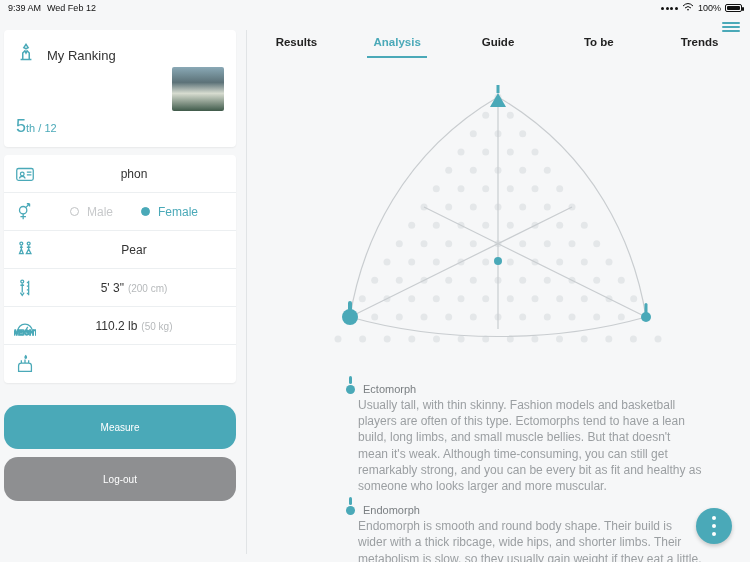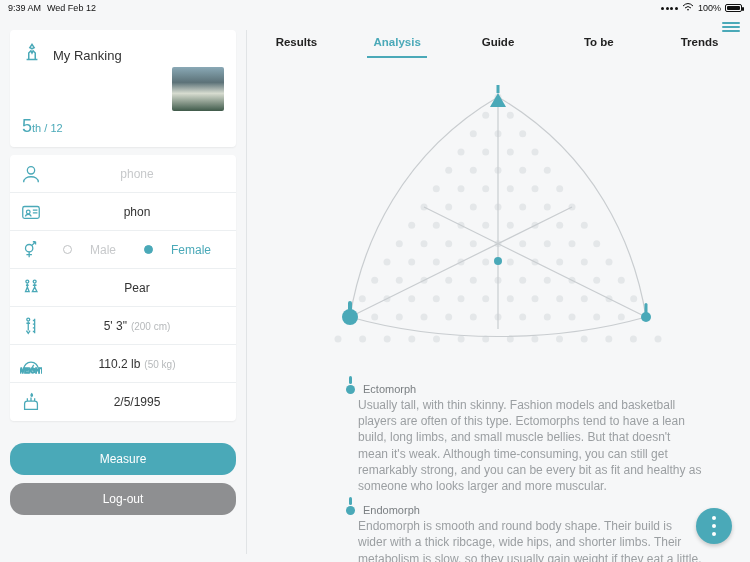--- a/index.html
+++ b/index.html
@@ -3,47 +3,47 @@
 <meta charset="utf-8">
 <style>
   * { box-sizing: border-box; margin: 0; padding: 0; }
   html, body { width: 750px; height: 562px; font-family: -apple-system, "Helvetica Neue", Arial, sans-serif; background: #f6f7f8; color: #333; overflow: hidden; }
   .status-bar { display: flex; align-items: center; justify-content: space-between; height: 16px; padding: 0 8px; font-size: 9px; color: #111; background: #f6f7f8; }
   .status-left { display: flex; gap: 6px; }
   .status-right { display: flex; align-items: center; gap: 4px; }
   .hamburger { position: absolute; top: 20px; right: 10px; width: 18px; height: 14px; cursor: pointer; }
   .hamburger span { display: block; height: 2px; background: #4aa9b8; margin: 2px 0; border-radius: 1px; }
   .app { display: flex; height: calc(562px - 16px); }
-  .sidebar { width: 246px; padding: 14px 10px 8px 10px; display: flex; flex-direction: column; gap: 8px; }
+  .sidebar { width: 246px; padding: 14px 10px 8px 4px; display: flex; flex-direction: column; gap: 8px; }
   .card { background: #fff; border-radius: 4px; box-shadow: 0 1px 2px rgba(0,0,0,0.06); }
   .ranking { padding: 10px 12px; display: flex; justify-content: space-between; align-items: center; }
   .ranking-left { display: flex; flex-direction: column; gap: 10px; }
   .ranking-title-row { display: flex; align-items: center; gap: 8px; margin-left: -3px; }
   .rank-icon svg { width: 26px; height: 26px; stroke: #4aa9b8; fill: none; stroke-width: 1.4; }
   .ranking-title { font-size: 13px; color: #333; }
   .rank-value { font-size: 11px; color: #4aa9b8; margin-top: 36px; }
   .rank-value .big { font-size: 18px; }
   .thumb { width: 52px; height: 44px; background: linear-gradient(#8aa9b6 0%, #5c7278 35%, #d7dcd0 60%, #3f5a4a 100%); border-radius: 2px; }
   .profile-list { flex: 0 0 auto; }
   .prow { display: flex; align-items: center; height: 38px; border-bottom: 1px solid #eceff1; padding: 0 8px 0 6px; }
   .prow:last-of-type { border-bottom: none; }
   .picon { width: 30px; display: flex; justify-content: center; }
   .picon svg { width: 22px; height: 22px; stroke: #4aa9b8; fill: none; stroke-width: 1.4; }
   .pvalue { flex: 1; text-align: center; font-size: 12px; color: #333; }
   .pvalue.placeholder { color: #c7c9cb; }
   .psub { font-size: 10px; color: #b6b9bb; margin-left: 4px; }
   .gender-opts { flex: 1; display: flex; justify-content: center; gap: 28px; font-size: 12px; }
-  .gopt { display: flex; align-items: center; gap: 18px; }
+  .gopt { display: flex; align-items: center; gap: 8px; }
   .gopt .radio { width: 9px; height: 9px; border-radius: 50%; border: 1px solid #c0c2c4; }
   .gopt.sel .radio { background: #4aa9b8; border-color: #4aa9b8; }
   .gopt.sel { color: #4aa9b8; }
   .gopt.unsel { color: #c7c9cb; }
   .weight-label { font-size: 7px; fill: #4aa9b8; text-anchor: middle; }
 
-  .btn { display: flex; align-items: center; justify-content: center; height: 32px; border-radius: 14px; font-size: 12px; cursor: pointer; }
+  .btn { display: flex; align-items: center; justify-content: center; height: 44px; border-radius: 14px; font-size: 10px; cursor: pointer; }
   .btn-primary { background: #4aa9b8; color: #fff; }
   .btn-secondary { background: #8e8f91; color: #fff; }
 
   .main { flex: 1; position: relative; padding: 4px 0 0 0; }
   .divider-v { position: absolute; left: 0; top: 14px; bottom: 8px; width: 1px; background: #e1e4e6; }
   .tabs { display: flex; justify-content: space-between; gap: 0; padding: 8px 0 0 0; border-bottom: 1px solid transparent; }
   .tab { flex: 1; text-align: center; font-size: 11.5px; font-weight: 600; color: #222; padding: 8px 0 10px 0; cursor: pointer; position: relative; }
   .tab.active { color: #4aa9b8; }
   .tab.active::after { content: ""; position: absolute; left: 20%; right: 20%; bottom: 0; height: 2px; background: #4aa9b8; }
 
@@ -119,29 +119,20 @@
           <span class="big">5</span><span>th</span><span> / </span><span>12</span>
         </span>
       </div>
       <div class="thumb"></div>
     </div>
 
     <div class="card profile-list">
       <div class="prow">
         <span class="picon">
             <svg viewBox="0 0 24 24">
-              <circle cx="12" cy="8" r="4"></circle>
-              <path d="M4 21c0-4 4-6 8-6s8 2 8 6"></path>
-            </svg>
-          </span>
-        <span class="pvalue placeholder">phone</span>
-      </div>
-      <div class="prow">
-        <span class="picon">
-            <svg viewBox="0 0 24 24">
               <rect x="3" y="6" width="18" height="13" rx="2"></rect>
               <circle cx="9" cy="12" r="2"></circle>
               <path d="M6 17c0-1.5 1.5-2.5 3-2.5s3 1 3 2.5M14 10h5M14 13h5"></path>
             </svg>
           </span>
         <span class="pvalue">phon</span>
       </div>
       <div class="prow">
         <span class="picon">
             <svg viewBox="0 0 24 24">
@@ -189,21 +180,20 @@
             </svg>
           </span>
         <span class="pvalue"><span>110.2 lb</span><span class="psub">(50 kg)</span></span>
       </div>
       <div class="prow">
         <span class="picon">
             <svg viewBox="0 0 24 24">
               <path d="M5 20h14v-6a3 3 0 0 0-3-3H8a3 3 0 0 0-3 3zM8 11V8M12 11V7M16 11V8M12 5c0-1 .8-2 .8-2s.8 1 .8 2a.8.8 0 0 1-1.6 0z"></path>
             </svg>
           </span>
-        <span class="pvalue">2/5/1995</span>
       </div>
     </div>
 
     <div style="height:6px"></div>
     <div class="btn btn-primary">Measure</div>
     <div class="btn btn-secondary">Log-out</div>
   </div>
 
   <div class="main">
     <div class="divider-v"></div>

